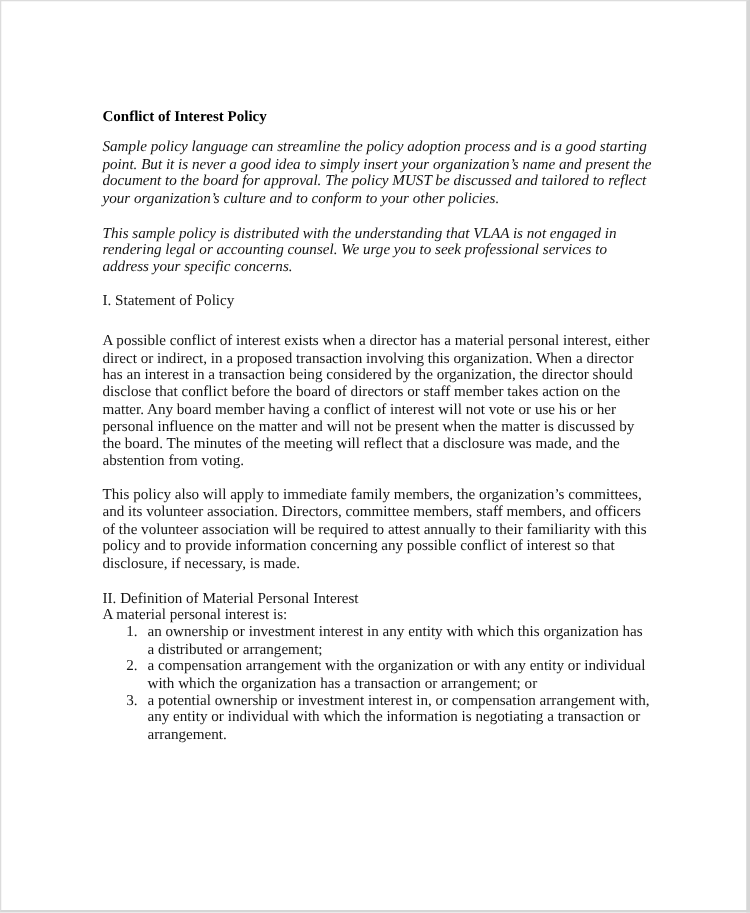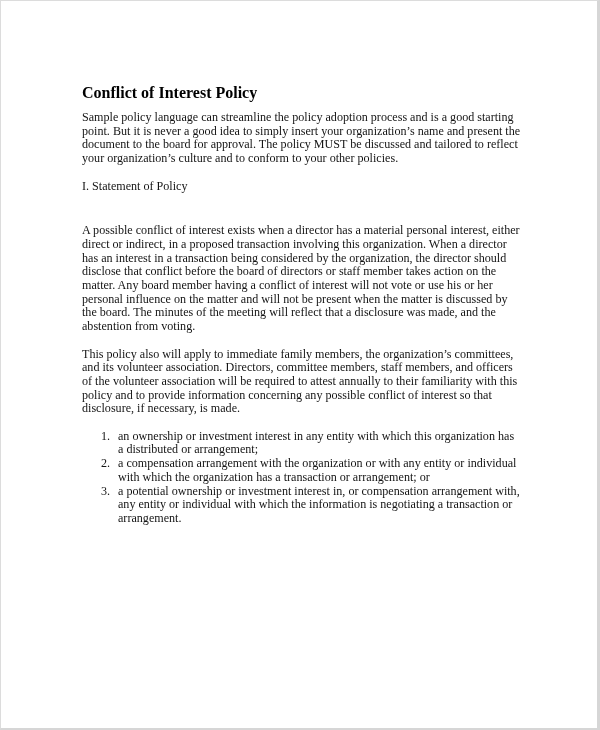--- a/index.html
+++ b/index.html
@@ -18,54 +18,57 @@
       position: absolute;
       left: 81px; top: 83px; width: 440px;
       font-family: "Liberation Serif", serif;
       font-size: 12.1px;
       line-height: 13.7px;
       color: #141414;
     }
     .title {
       font-family: "Liberation Serif", serif;
       font-weight: bold;
-      font-size: 16px;
+      font-size: 12px;
       line-height: 18px;
       margin: 0 0 9px 0;
       color: #000;
     }
     p { margin: 0 0 13.7px 0; }
-    .italic { }
+    .italic { font-style: italic; }
     .heading { margin: 0; }
     ol.items {
       margin: 0; padding: 0; list-style: none;
     }
     ol.items li {
       position: relative;
       padding-left: 36px;
       margin: 0;
     }
     ol.items li .num {
       position: absolute; left: 19px; top: 0;
     }
-    .sec1-head { margin-bottom: 31px; }
+    .sec1-head { margin-bottom: 18px; }
   </style>
 </head>
 <body>
 
 <div class="page">
   <div class="content">
     <div class="title">Conflict of Interest Policy</div>
 
     <p class="italic">Sample policy language can streamline the policy adoption process and is a good starting point. But it is never a good idea to simply insert your organization’s name and present the document to the board for approval. The policy MUST be discussed and tailored to reflect your organization’s culture and to conform to your other policies.</p>
+    <p class="italic">This sample policy is distributed with the understanding that VLAA is not engaged in rendering legal or accounting counsel. We urge you to seek professional services to address your specific concerns.</p>
 
     <p class="heading sec1-head">I. Statement of Policy</p>
     <p>A possible conflict of interest exists when a director has a material personal interest, either direct or indirect, in a proposed transaction involving this organization. When a director has an interest in a transaction being considered by the organization, the director should disclose that conflict before the board of directors or staff member takes action on the matter. Any board member having a conflict of interest will not vote or use his or her personal influence on the matter and will not be present when the matter is discussed by the board. The minutes of the meeting will reflect that a disclosure was made, and the abstention from voting.</p>
     <p>This policy also will apply to immediate family members, the organization’s committees, and its volunteer association. Directors, committee members, staff members, and officers of the volunteer association will be required to attest annually to their familiarity with this policy and to provide information concerning any possible conflict of interest so that disclosure, if necessary, is made.</p>
 
+    <p class="heading">II. Definition of Material Personal Interest</p>
+    <p class="heading">A material personal interest is:</p>
     <ol class="items">
       <li>
         <span class="num">1.</span>
         <span>an ownership or investment interest in any entity with which this organization has a distributed or arrangement;</span>
       </li>
       <li>
         <span class="num">2.</span>
         <span>a compensation arrangement with the organization or with any entity or individual with which the organization has a transaction or arrangement; or</span>
       </li>
       <li>

